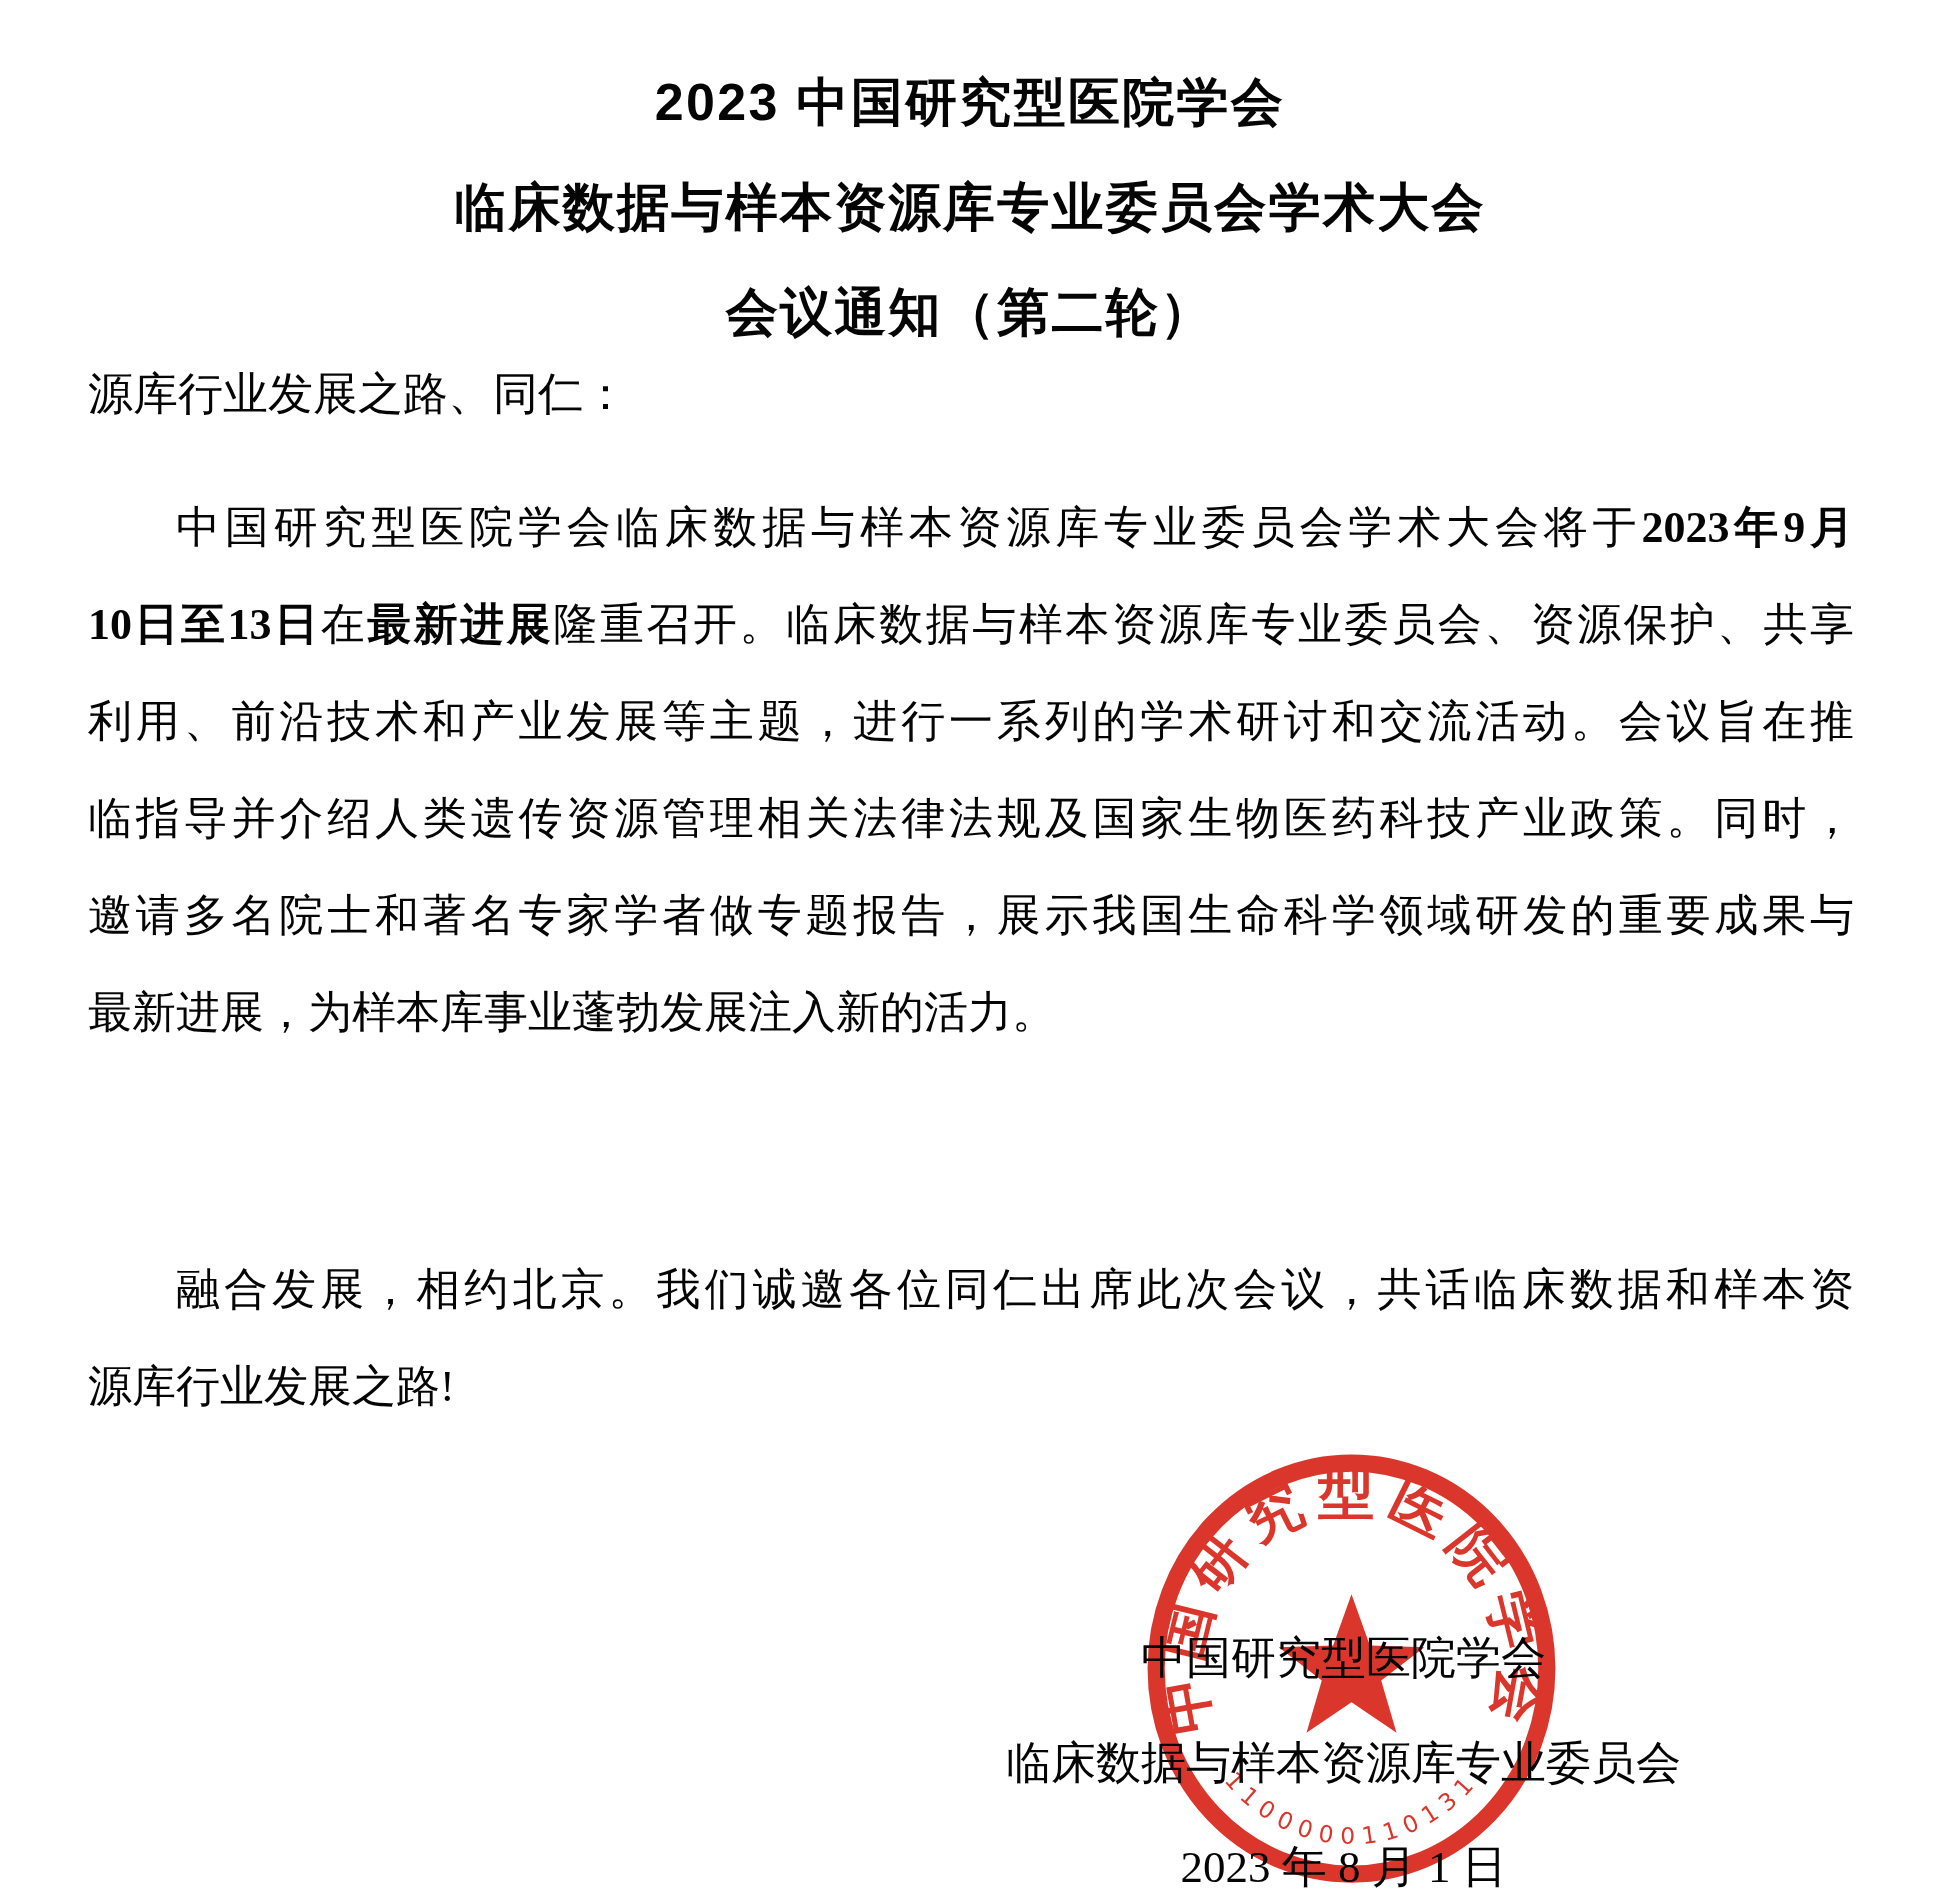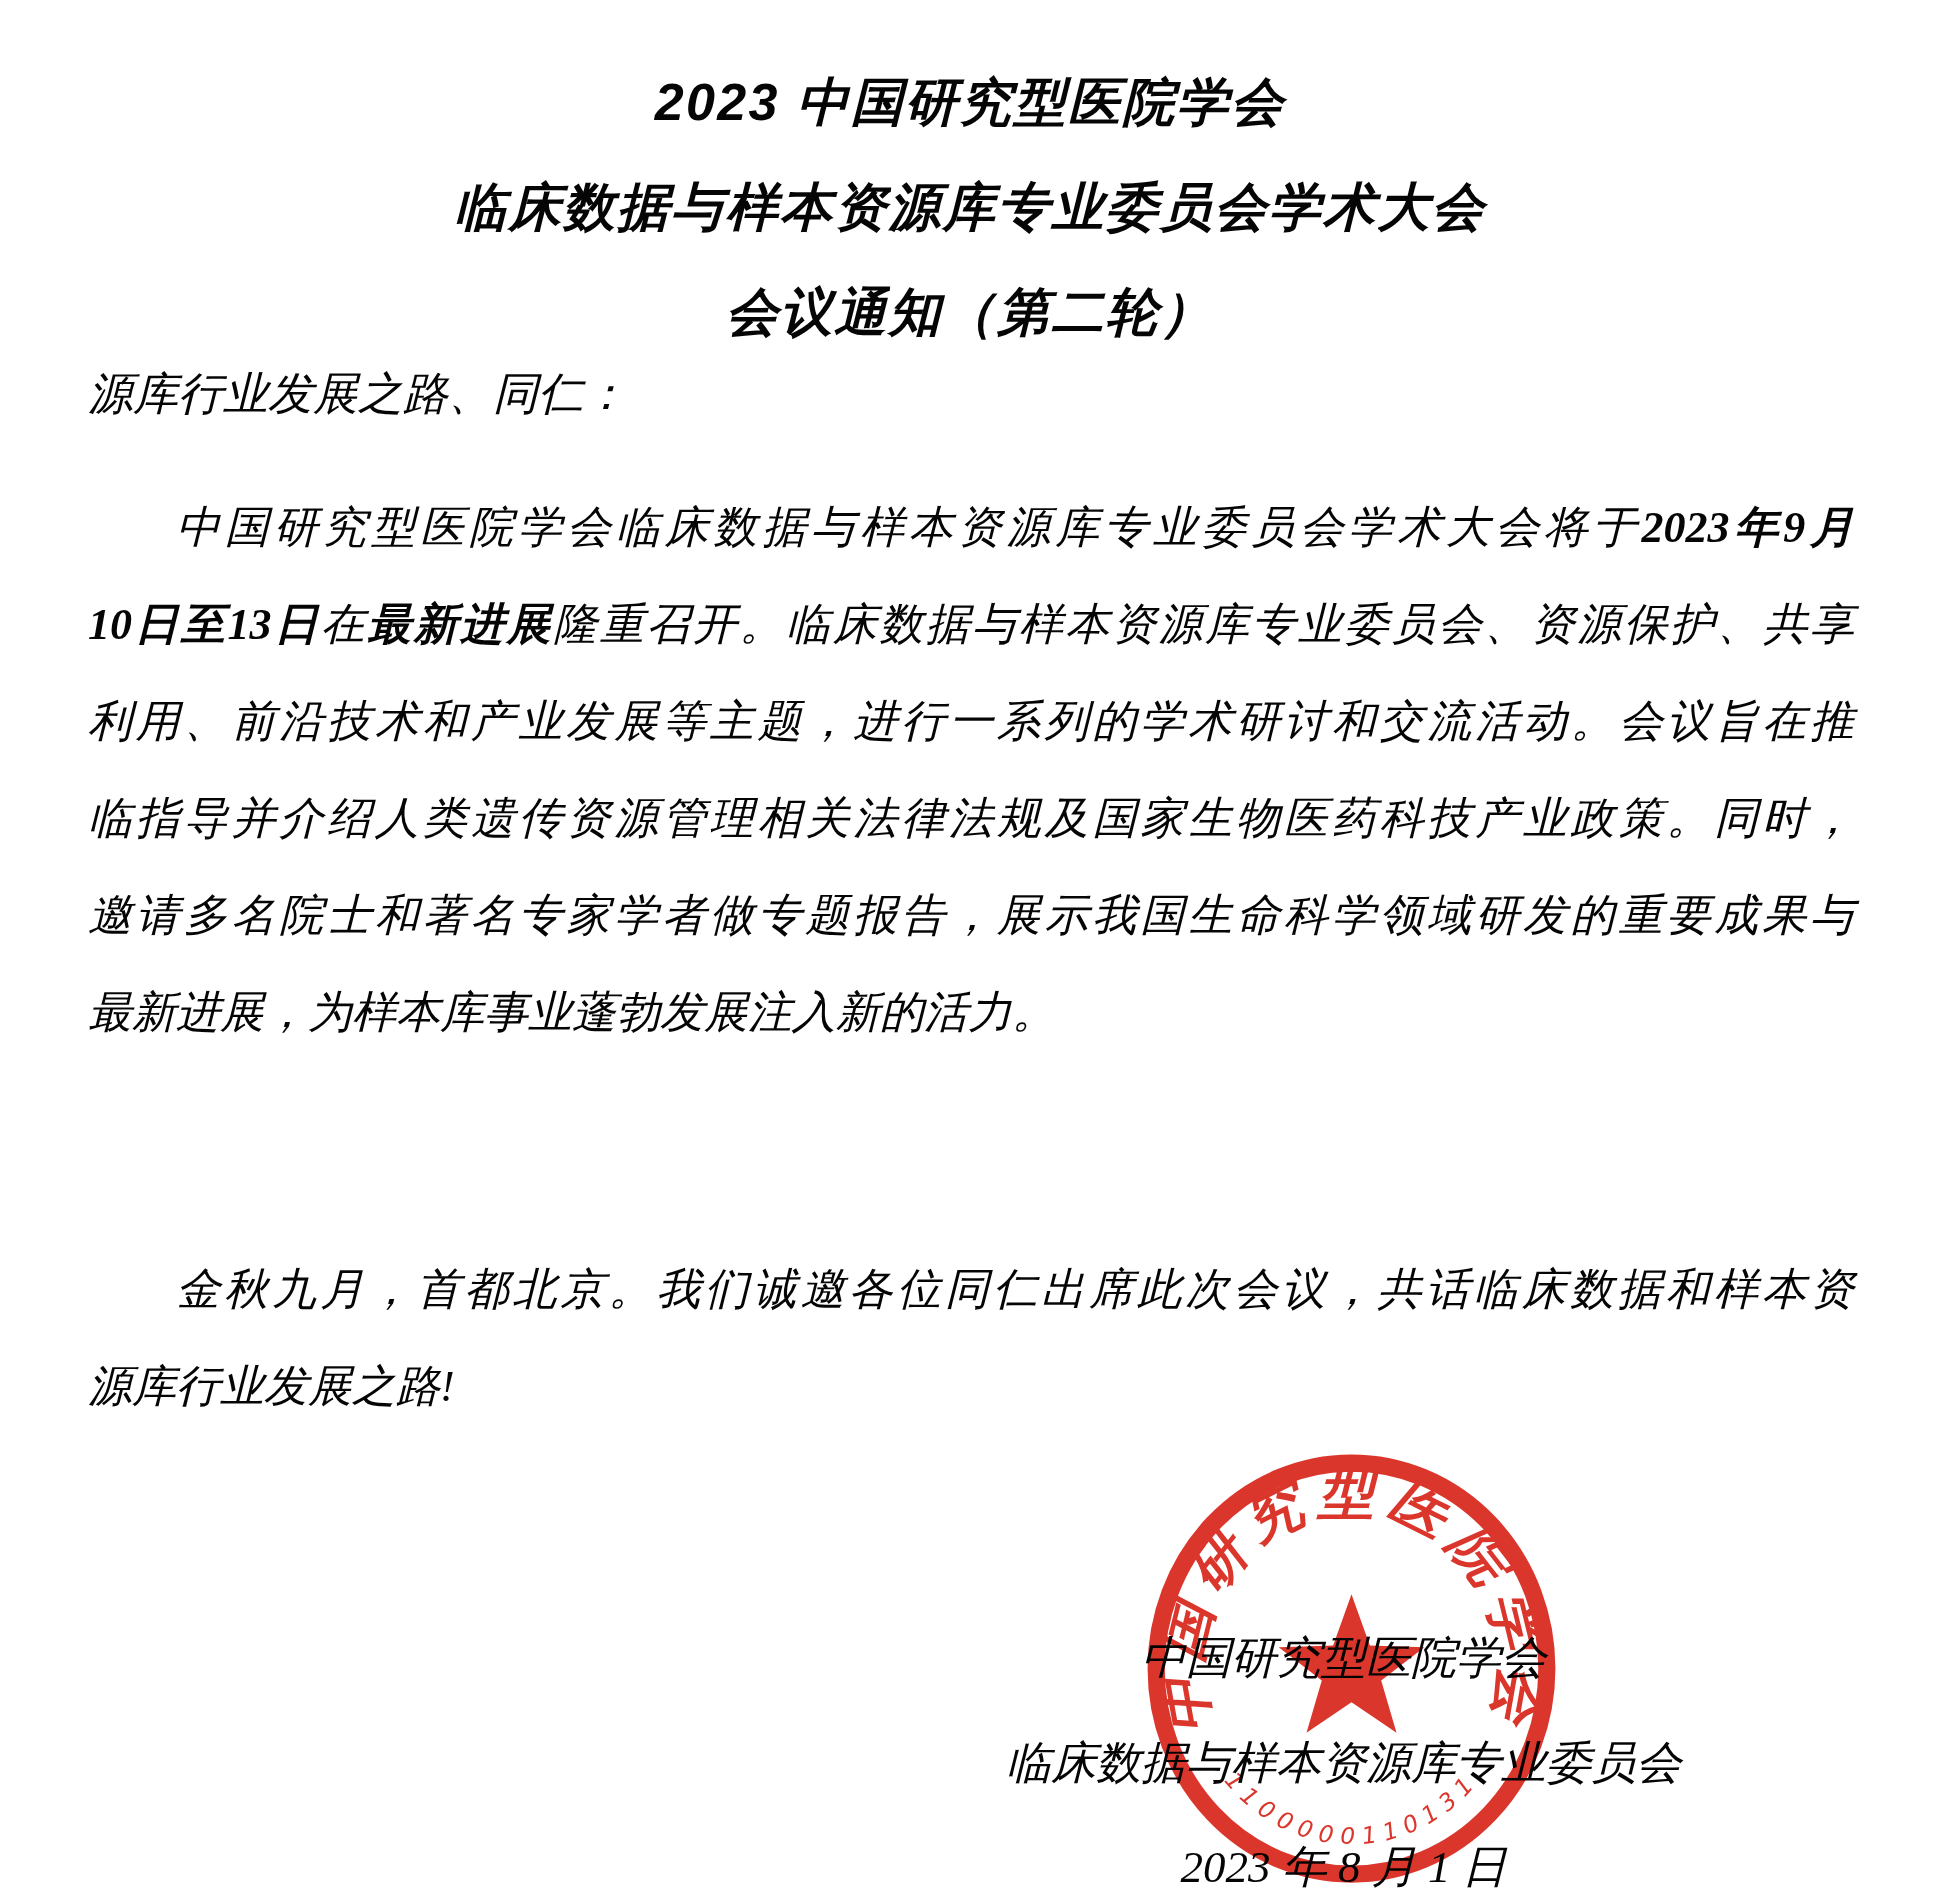--- a/index.html
+++ b/index.html
@@ -1,18 +1,18 @@
 <!DOCTYPE html>
 <html style="--seal-color: #d9261c;font-size:12.5px"><head>
 <meta charset="utf-8">
 <style>
   html,body{margin:0;padding:0;background:#fff;}
   .page{
     position:relative;width:1940px;height:1898px;background:#ffffff;overflow:hidden;
-    font-family:"Liberation Serif","DejaVu Serif",serif;color:#050505;font-style:italic;
+    font-family:"Liberation Serif","DejaVu Serif",serif;color:#050505;
   }
   .titles{
     position:absolute;top:50px;left:0;width:100%;text-align:center;
     font-family:"Liberation Sans","DejaVu Sans",sans-serif;font-weight:700;
     font-size:52px;line-height:105px;letter-spacing:2.3px;
   }
   .salutation{position:absolute;top:369px;left:88px;font-size:45px;line-height:50px;}
   .para{position:absolute;left:88px;width:1766px;font-size:44px;line-height:97px;}
   .para1{top:479px;}
   .para2{top:1241px;}
@@ -46,21 +46,21 @@
 
   <div class="para para1">
       <div class="bodyline j ind"><span>中国研究型医院学会临床数据与样本资源库专业委员会学术大会将于</span><span class="b">2023年9月</span></div>
       <div class="bodyline j"><span class="b">10日至13日</span><span>在</span><span class="b">最新进展</span><span>隆重召开。临床数据与样本资源库专业委员会、资源保护、共享</span></div>
       <div class="bodyline j"><span>利用、前沿技术和产业发展等主题，进行一系列的学术研讨和交流活动。会议旨在推</span></div>
       <div class="bodyline j"><span>临指导并介绍人类遗传资源管理相关法律法规及国家生物医药科技产业政策。同时，</span></div>
       <div class="bodyline j"><span>邀请多名院士和著名专家学者做专题报告，展示我国生命科学领域研发的重要成果与</span></div>
       <div class="bodyline"><span>最新进展，为样本库事业蓬勃发展注入新的活力。</span></div>
     </div>
   <div class="para para2">
-      <div class="bodyline j ind"><span>金秋九月，首都北京。我们诚邀各位同仁出席此次会议，共话临床数据和样本资</span></div>
+      <div class="bodyline j ind"><span>融合发展，相约北京。我们诚邀各位同仁出席此次会议，共话临床数据和样本资</span></div>
       <div class="bodyline"><span>源库行业发展之路!</span></div>
     </div>
 
   <div class="sig org1">中国研究型医院学会</div>
   <div class="sig org2">临床数据与样本资源库专业委员会</div>
   <div class="sig date">2023 年 8 月 1 日</div>
 
   <svg class="seal" width="415" height="436" viewBox="0 0 530 558" aria-hidden="true">
     <ellipse class="ring" cx="265" cy="281" rx="250" ry="263"></ellipse>
     <polygon class="star" points="265,186 288.5,251.6 358.2,253.7 303,296.4 322.6,363.3 265,324 207.4,363.3 227,296.4 171.8,253.7 241.5,251.6"></polygon>

